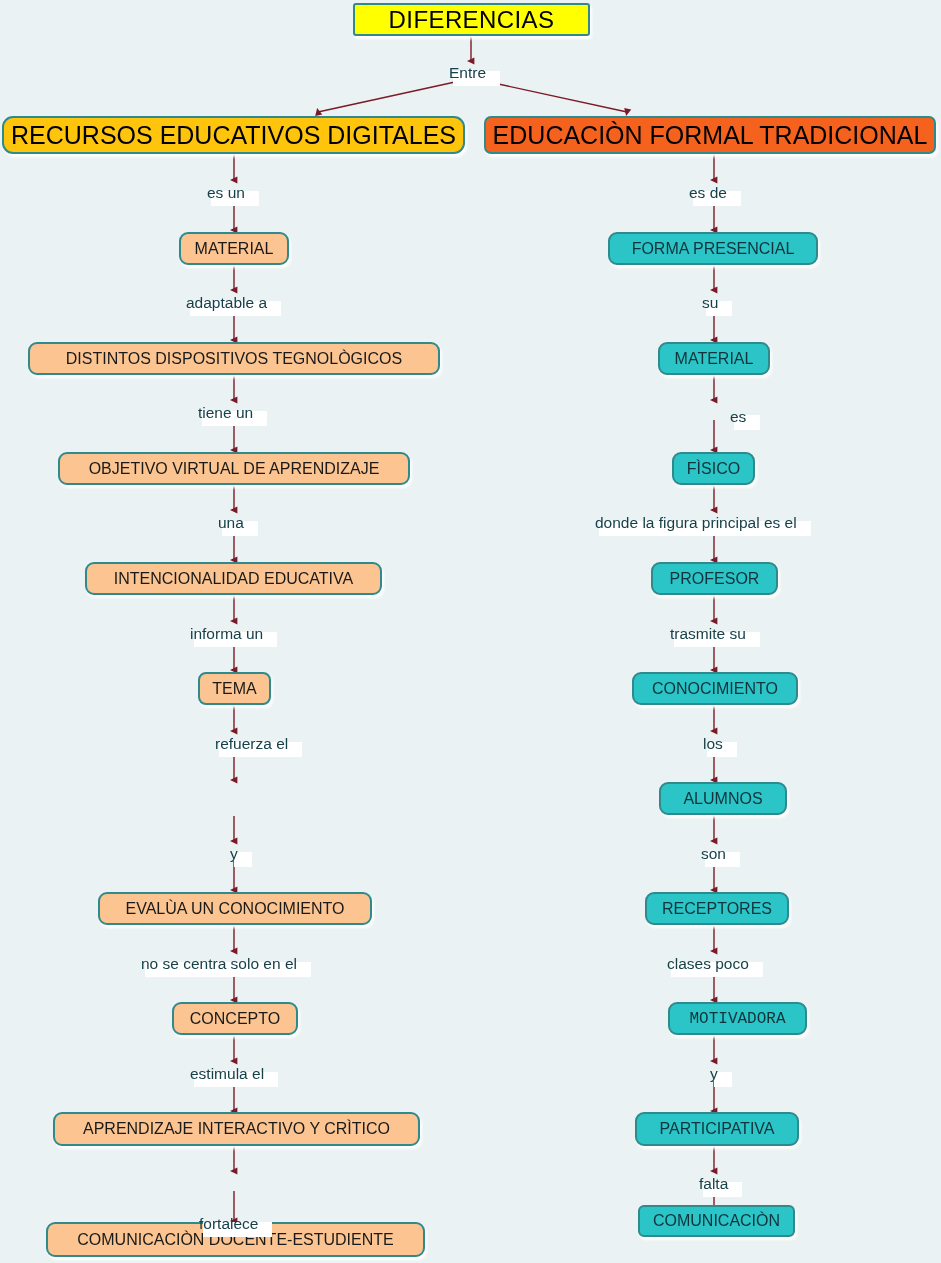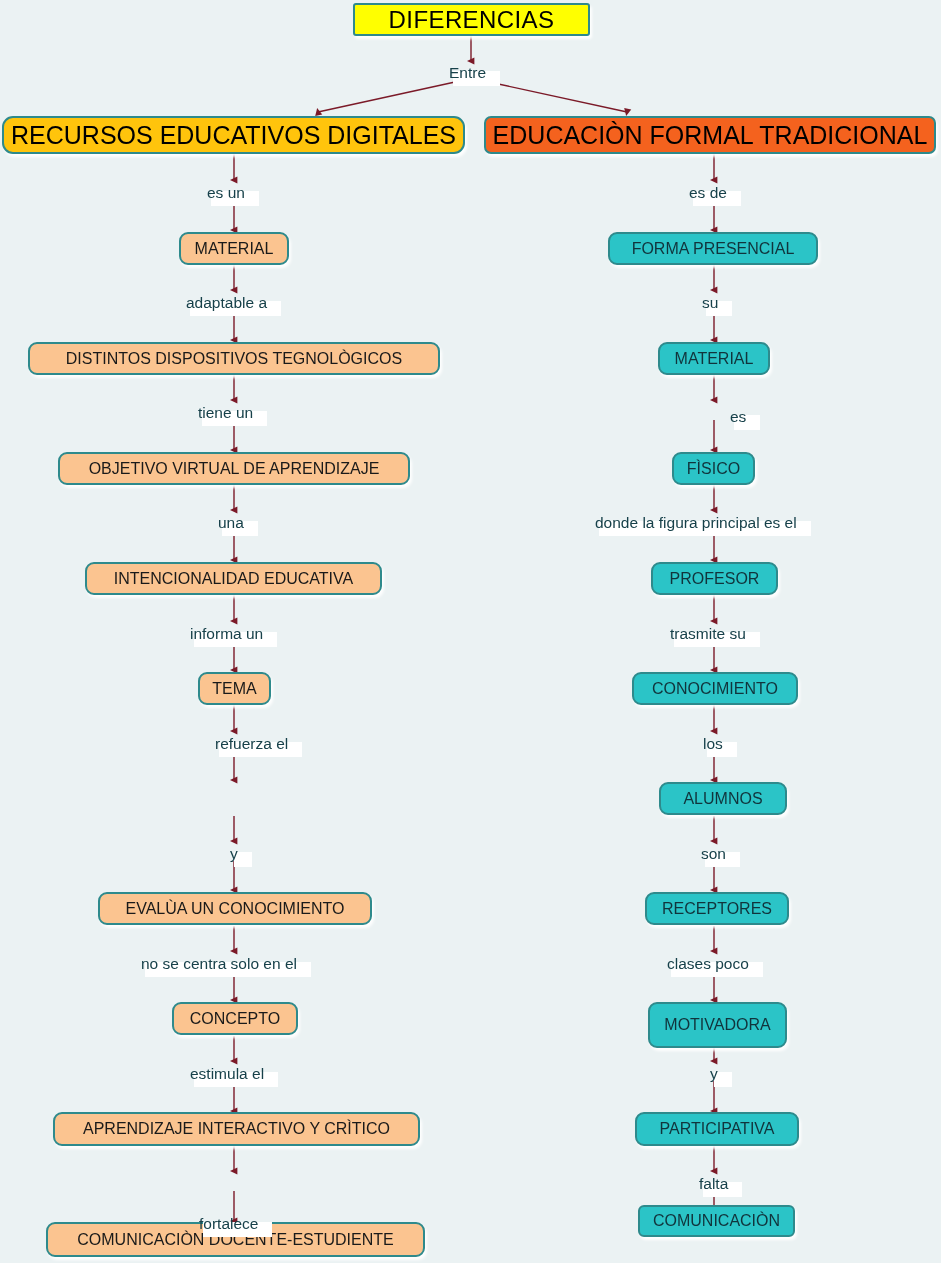--- a/index.html
+++ b/index.html
@@ -163,21 +163,21 @@
   <div class="node node-peach" style="left:58px; top:452px; width:352px; height:33px;">OBJETIVO VIRTUAL DE APRENDIZAJE</div>
 
   <div class="link-label" style="left:216px; top:514px;">
     <span class="lbl-txt">una</span>
     </div>
   <div class="node node-peach" style="left:85px; top:562px; width:297px; height:33px;">INTENCIONALIDAD EDUCATIVA</div>
 
   <div class="link-label" style="left:188px; top:625px;">
     <span class="lbl-txt">informa un</span>
     </div>
-  <div class="node node-peach" style="left:198px; top:672px; width:73px; height:33px;">TEMA</div>
+  <div class="node node-peach" style="left:198px; top:672px; width:73px; height:33px;border-radius:8px;">TEMA</div>
 
   <div class="link-label" style="left:191px; top:735px;margin-left:22px;">
     <span class="lbl-txt">refuerza el</span>
     </div>
 
   <div class="link-label" style="left:228px; top:845px;">
     <span class="lbl-txt">y</span>
     </div>
   <div class="node node-peach" style="left:98px; top:892px; width:274px; height:33px;">EVALÙA UN CONOCIMIENTO</div>
 
@@ -227,21 +227,21 @@
   <div class="node node-teal" style="left:659px; top:782px; width:128px; height:33px;">ALUMNOS</div>
 
   <div class="link-label" style="left:699px; top:845px;">
     <span class="lbl-txt">son</span>
     </div>
   <div class="node node-teal" style="left:645px; top:892px; width:144px; height:33px;text-align:center;">RECEPTORES</div>
 
   <div class="link-label" style="left:665px; top:955px;">
     <span class="lbl-txt">clases poco</span>
     </div>
-  <div class="node node-teal" style="left:648px; top:1002px; width:139px; height:46px;">MOTIVADORA</div>
+  <div class="node node-teal" style="left:668px; top:1002px; width:139px; height:33px;font-family:Liberation Mono, monospace;">MOTIVADORA</div>
 
   <div class="link-label" style="left:708px; top:1065px;">
     <span class="lbl-txt">y</span>
     </div>
   <div class="node node-teal" style="left:635px; top:1112px; width:164px; height:34px;">PARTICIPATIVA</div>
 
   <div class="link-label" style="left:697px; top:1175px;">
     <span class="lbl-txt">falta</span>
     </div>
   <div class="node node-teal node-square" style="left:638px; top:1205px; width:157px; height:32px;">COMUNICACIÒN</div>

